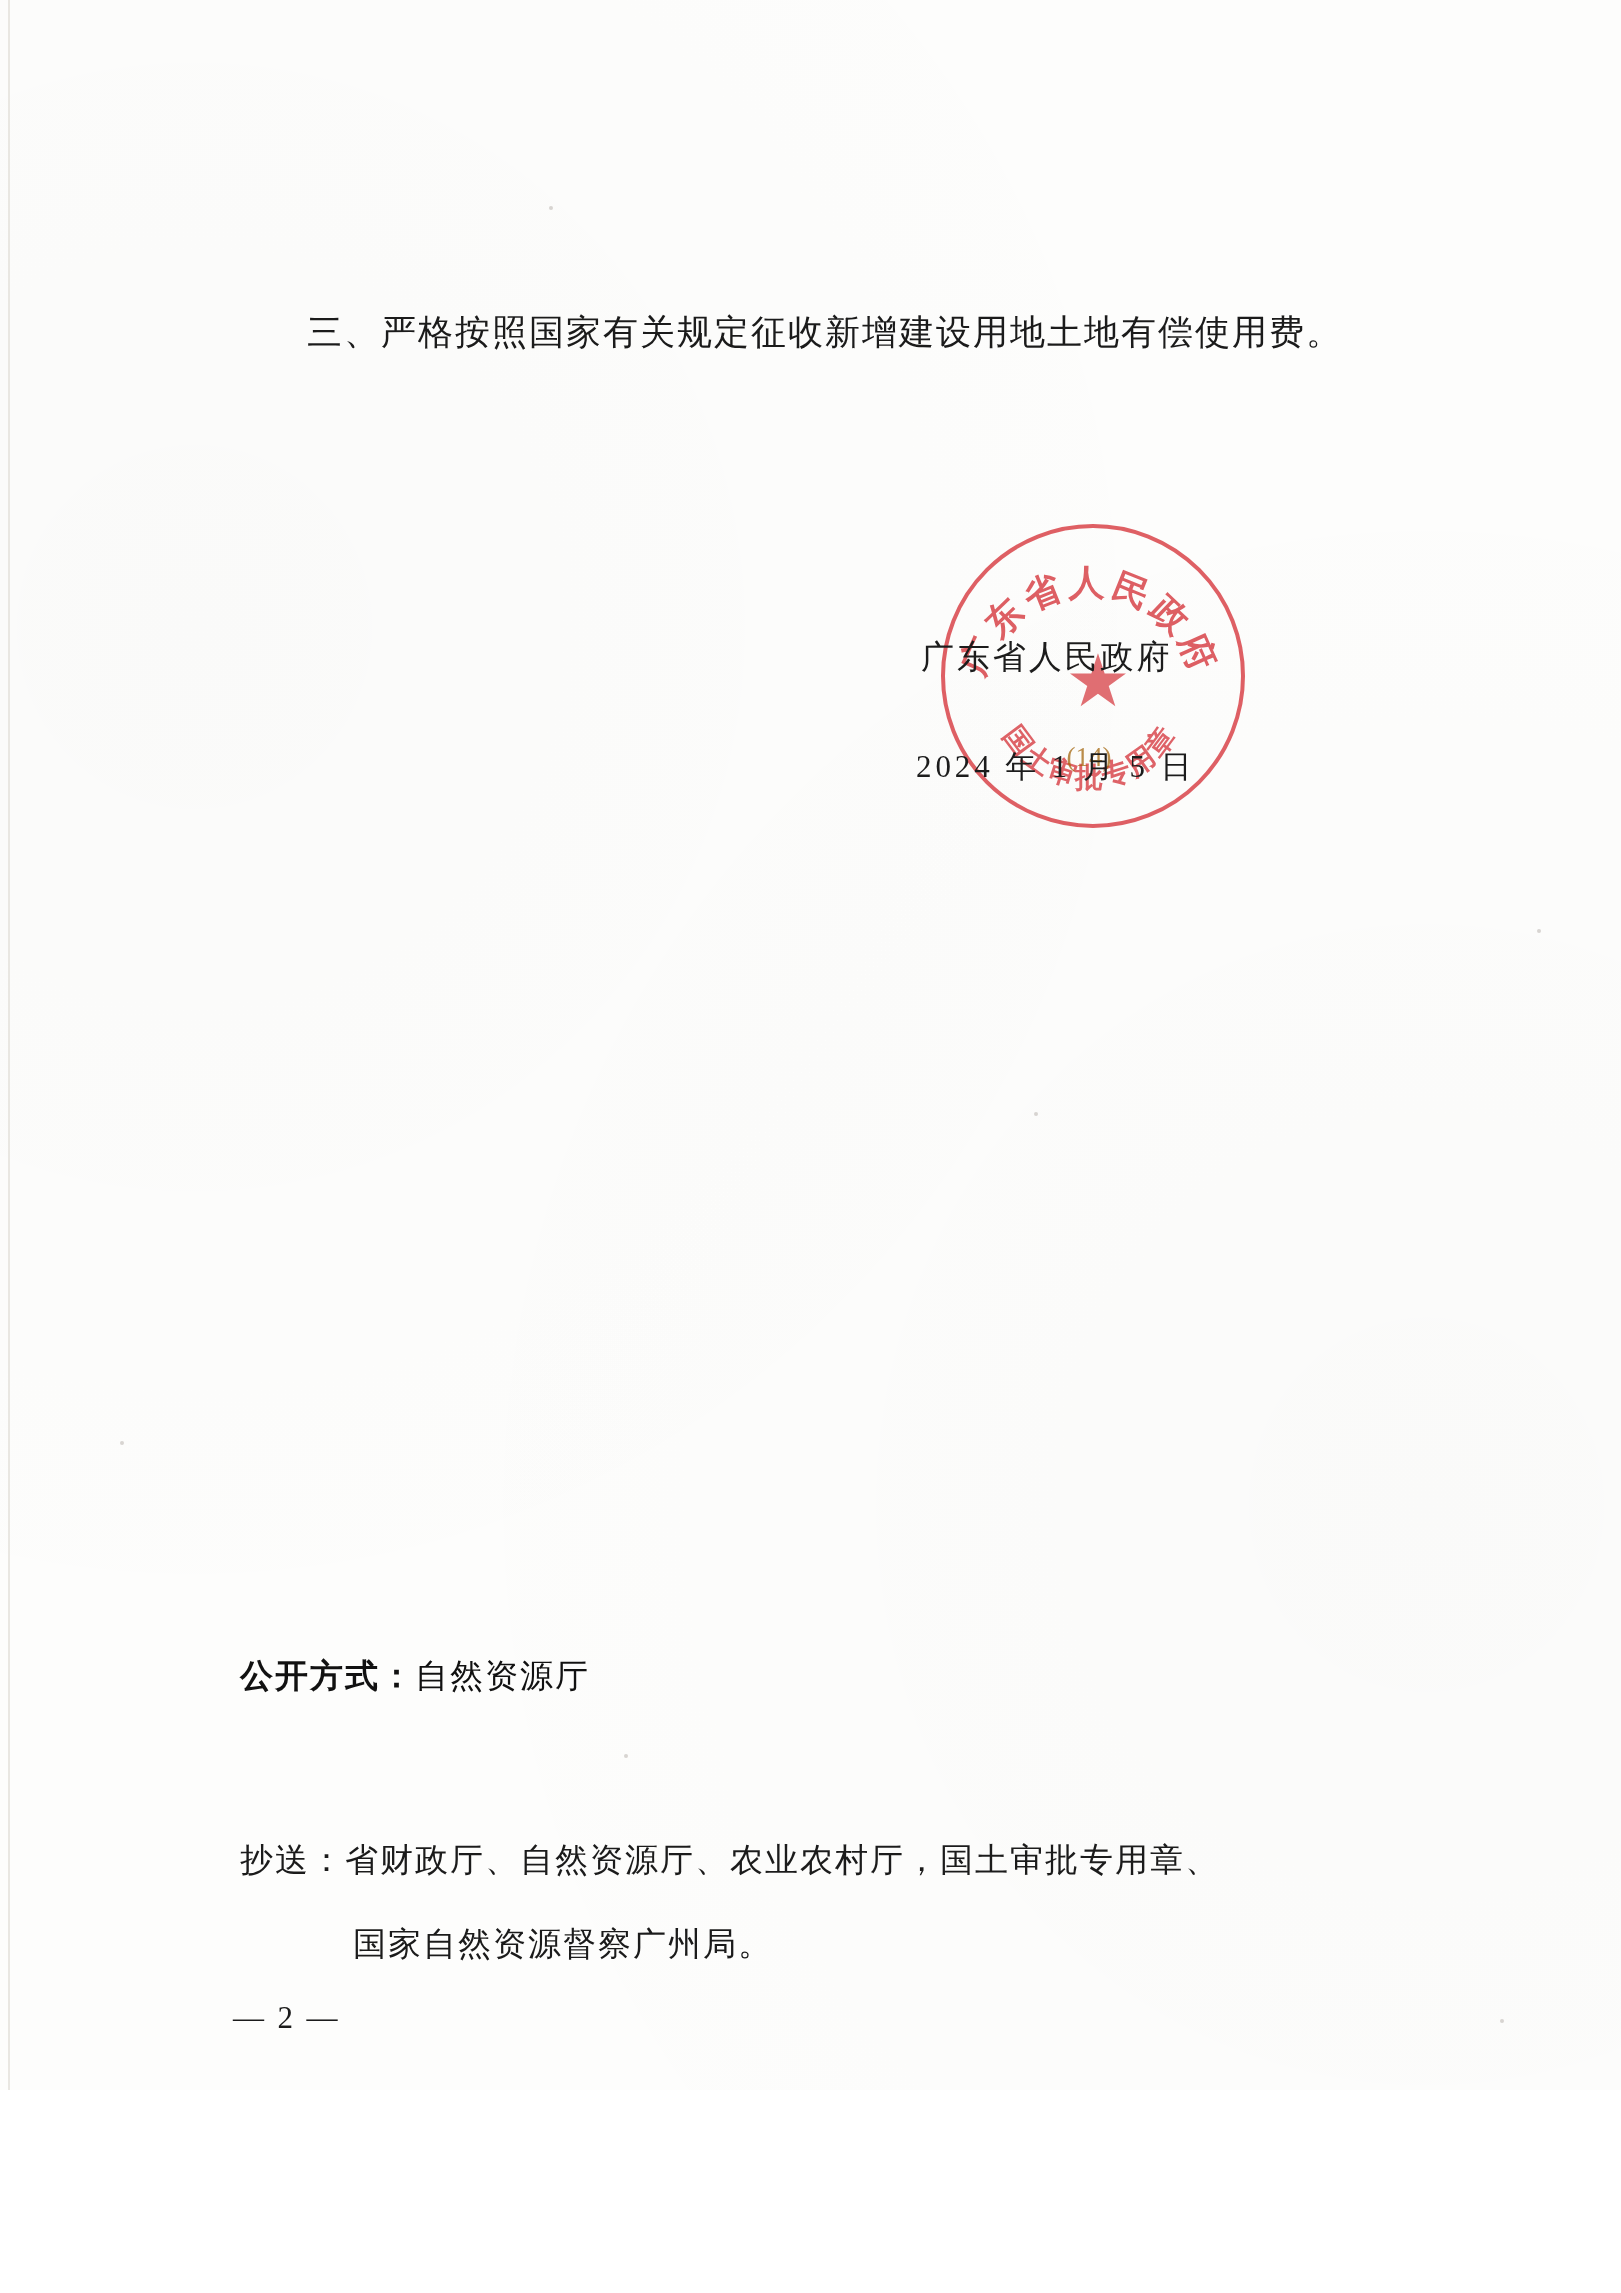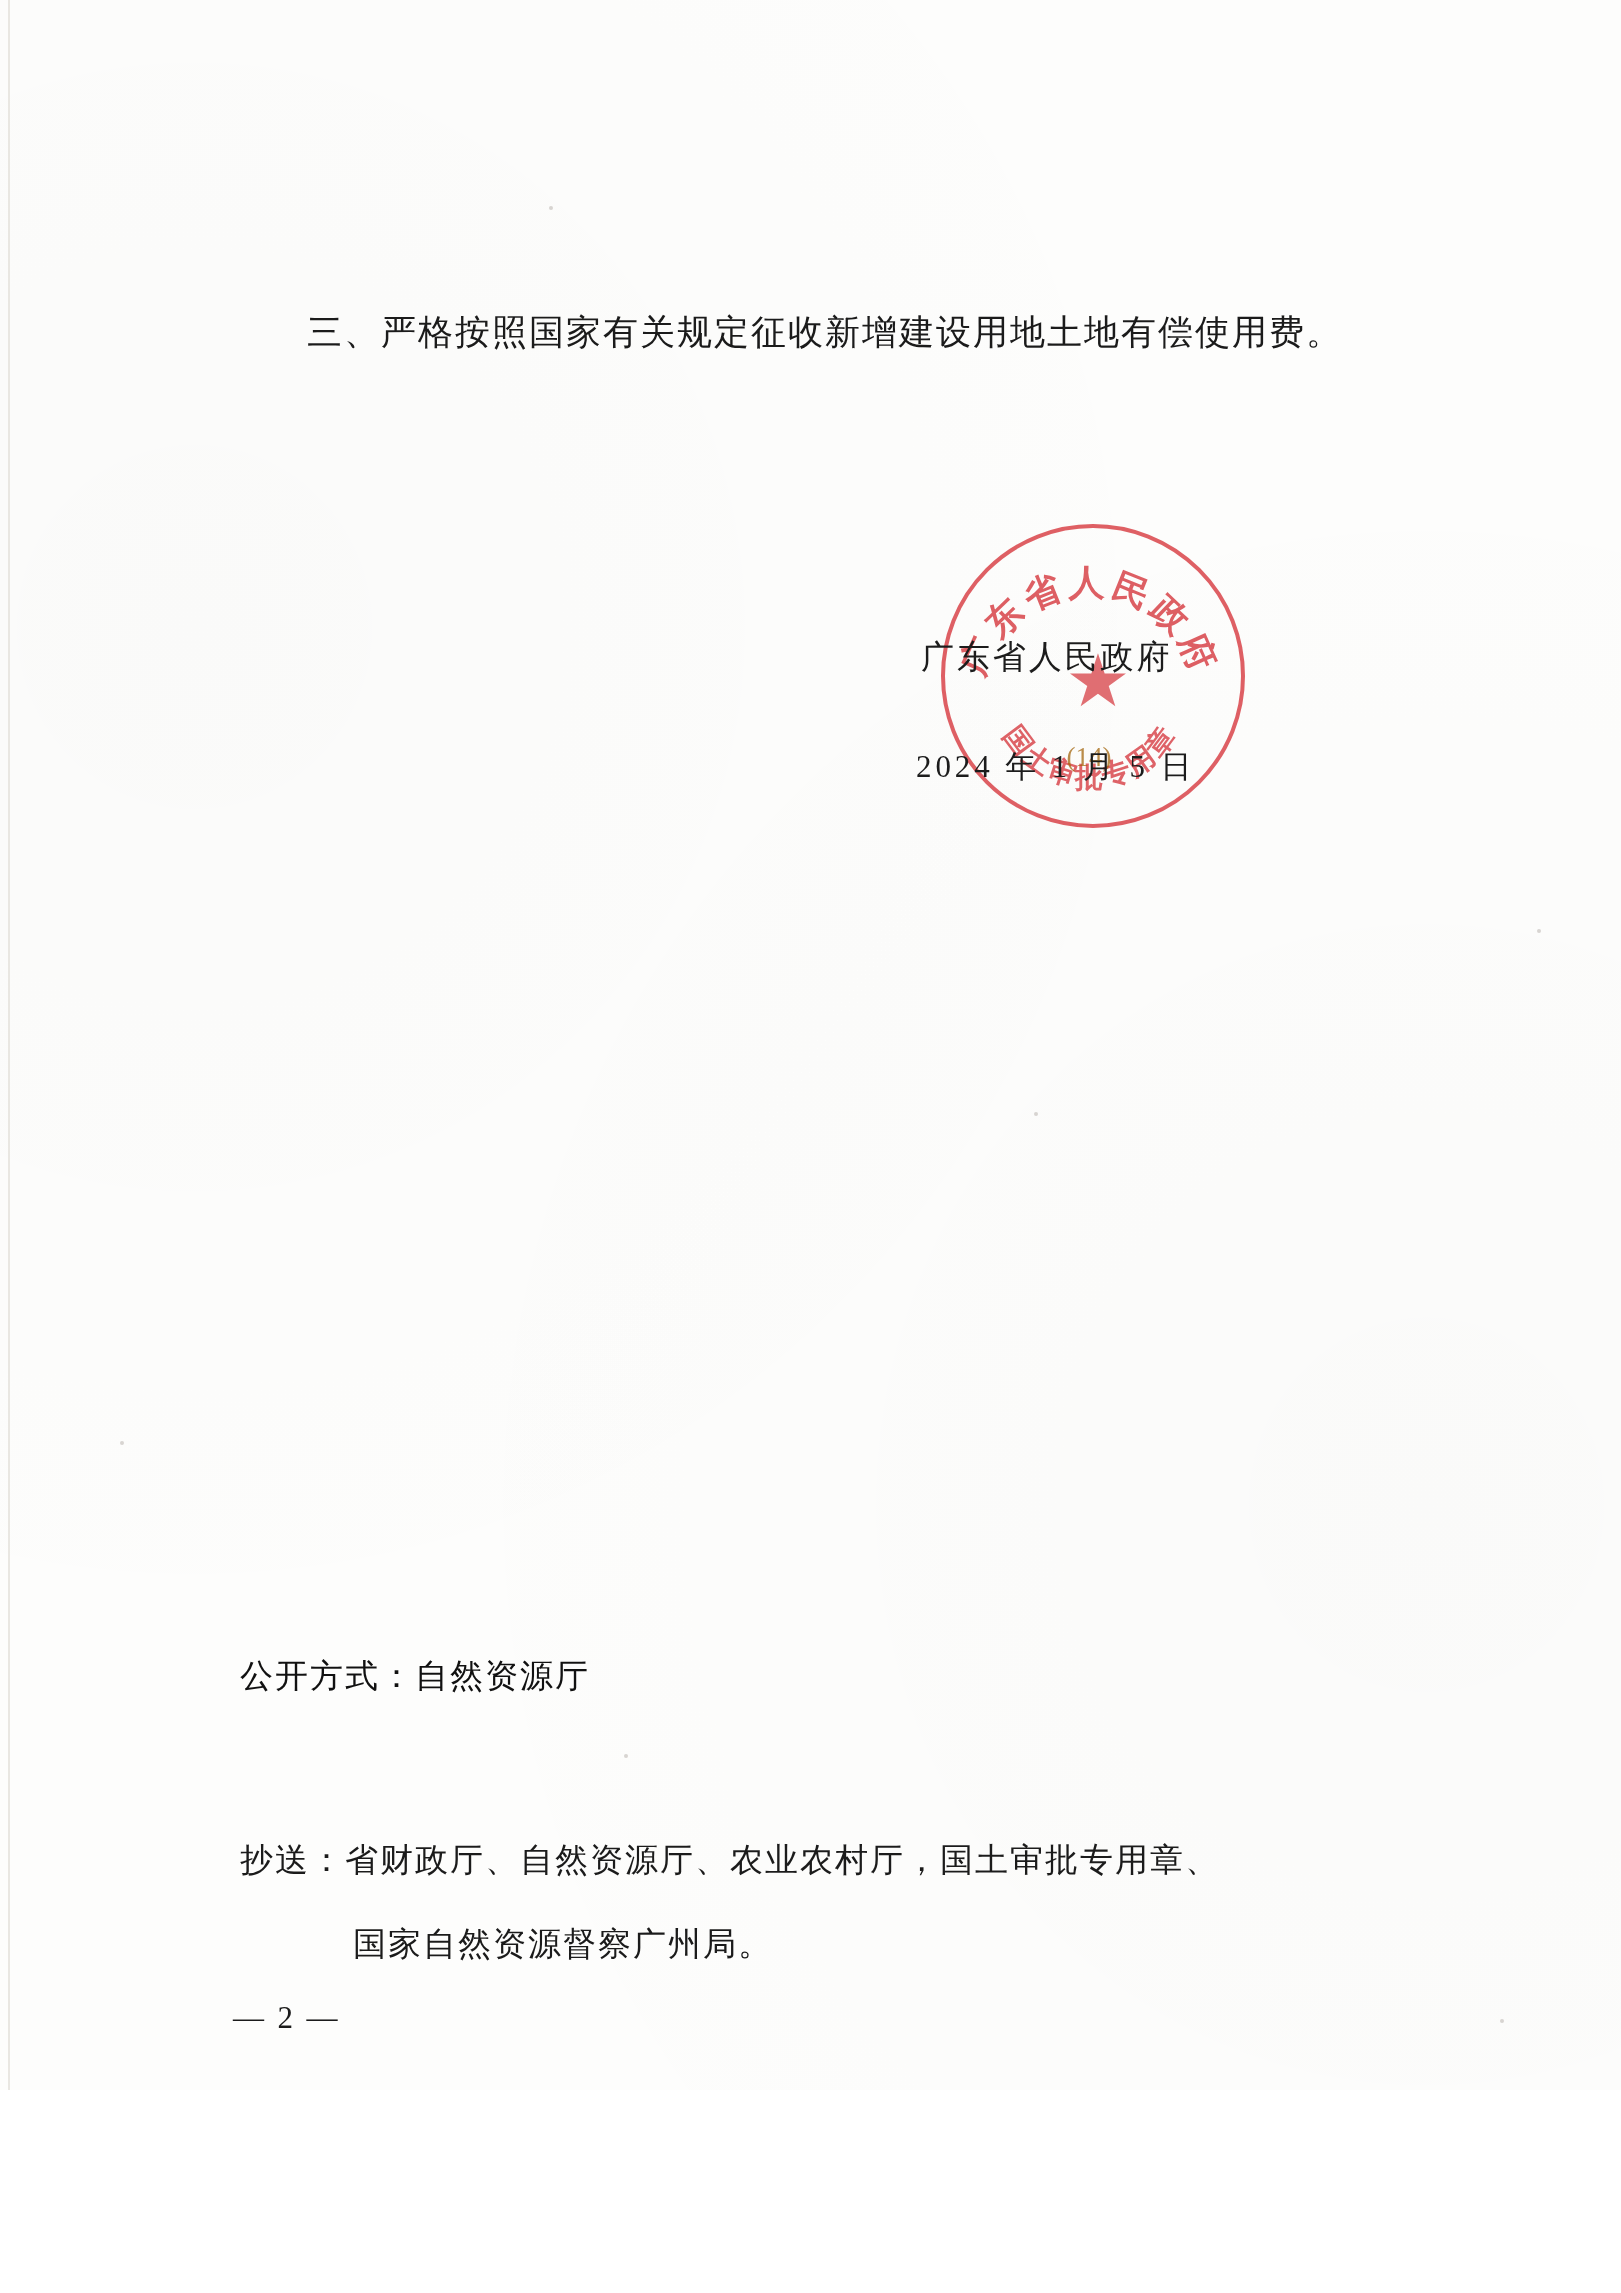--- a/index.html
+++ b/index.html
@@ -145,21 +145,21 @@
   
   #disclosure {
     position: absolute;
     left: 240px;
     top: 1654px;
     font-size: 33px;
     color: #111111;
     letter-spacing: 2px;
   }
   #disclosure .lbl {
-    font-weight: normal;
+    font-weight: bold;
   }
 
   
   #copyto {
     position: absolute;
     left: 240px;
     top: 1818px;
     width: 1137px;
     font-size: 33px;
     line-height: 84px;

